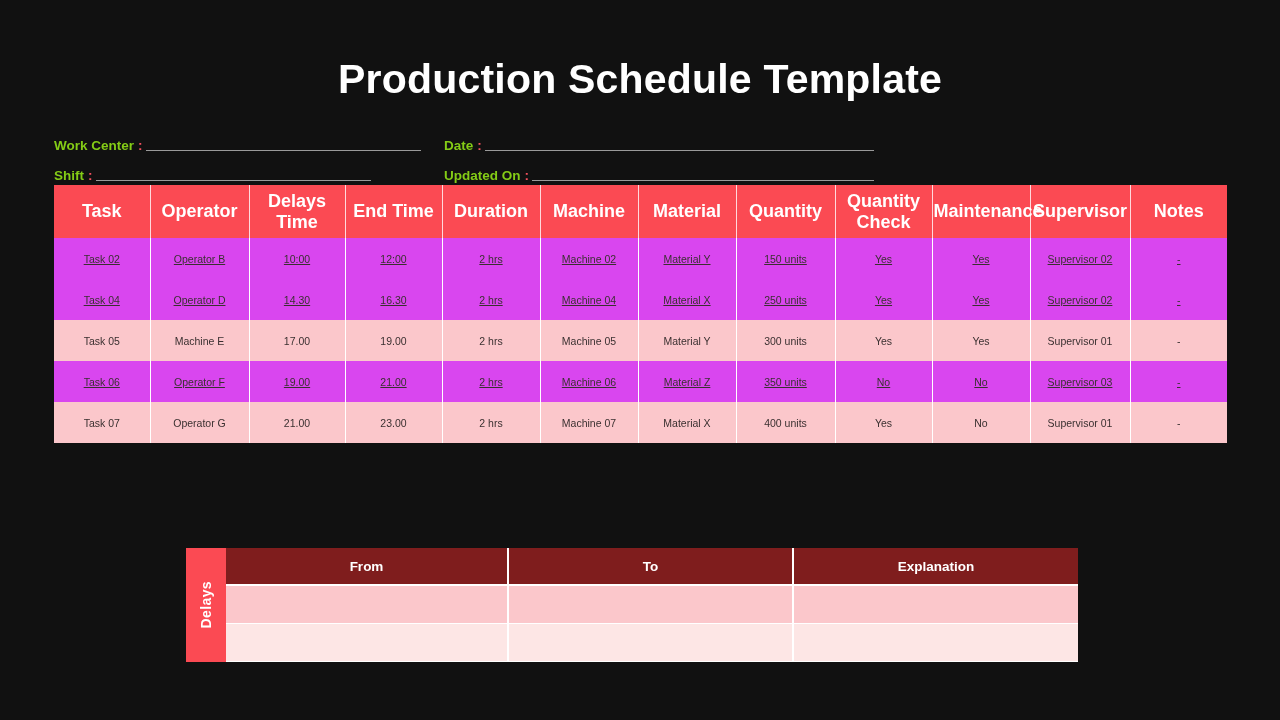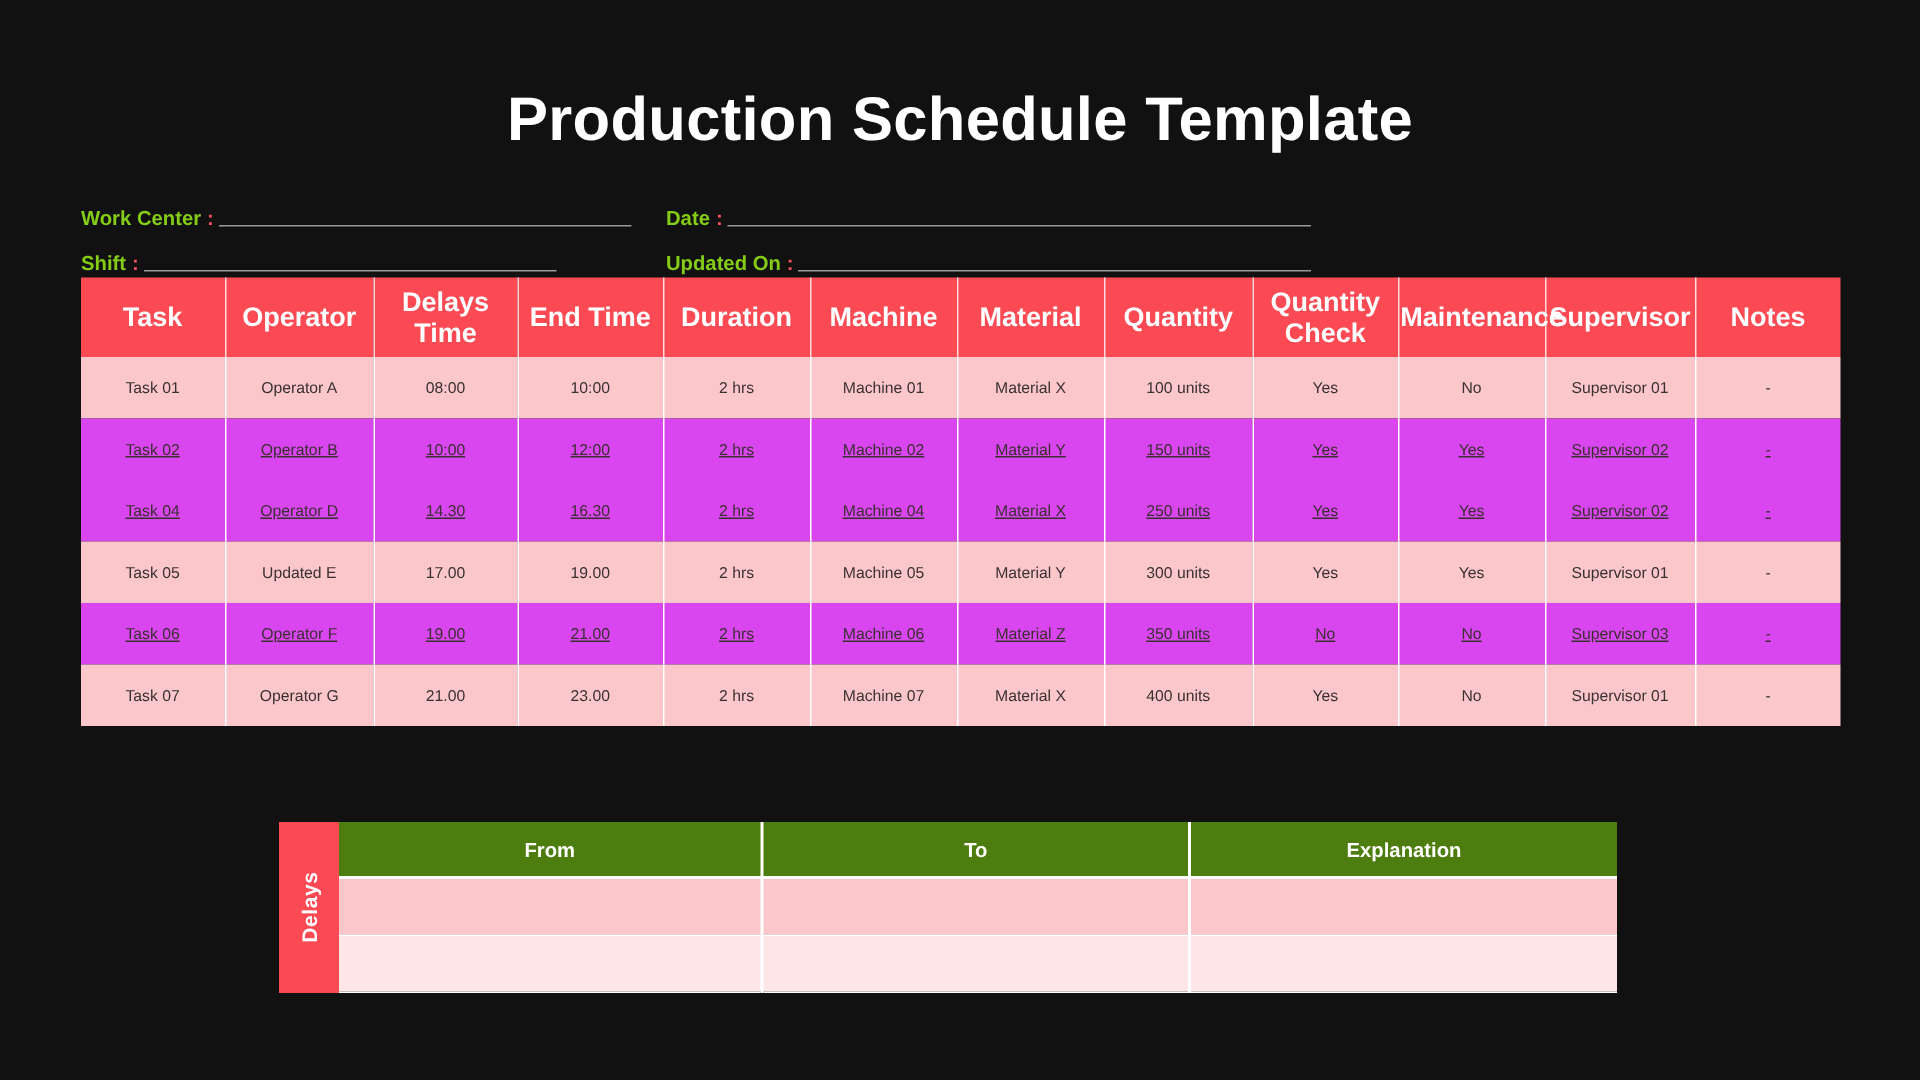--- a/index.html
+++ b/index.html
@@ -154,21 +154,21 @@
     transform: rotate(180deg);
     letter-spacing: 0.4px;
     white-space: nowrap;
   }
   table.delays {
     flex: 1;
     border-collapse: collapse;
     table-layout: fixed;
   }
   table.delays th {
-    background: #4d7c0f;
+    background: #7f1d1d;
     color: #FFFFFF;
     font-size: 13.5px;
     font-weight: bold;
     height: 37px;
     text-align: center;
     vertical-align: middle;
     border-right: 2px solid #ffffff;
     border-bottom: 2px solid #ffffff;
   }
   table.delays th:last-child { border-right: none; text-align: center; }
@@ -249,34 +249,20 @@
             <th>Machine</th>
             <th>Material</th>
             <th>Quantity</th>
             <th>Quantity Check</th>
             <th>Maintenance</th>
             <th>Supervisor</th>
             <th>Notes</th>
           </tr>
       </thead>
       <tbody id="sched-body">
-          <tr class="odd">
-            <td>Task 01</td>
-            <td>Operator A</td>
-            <td>08:00</td>
-            <td>10:00</td>
-            <td>2 hrs</td>
-            <td>Machine 01</td>
-            <td>Material X</td>
-            <td>100 units</td>
-            <td>Yes</td>
-            <td>No</td>
-            <td>Supervisor 01</td>
-            <td>-</td>
-          </tr>
           <tr class="even">
             <td>Task 02</td>
             <td>Operator B</td>
             <td>10:00</td>
             <td>12:00</td>
             <td>2 hrs</td>
             <td>Machine 02</td>
             <td>Material Y</td>
             <td>150 units</td>
             <td>Yes</td>
@@ -293,21 +279,21 @@
             <td>Machine 04</td>
             <td>Material X</td>
             <td>250 units</td>
             <td>Yes</td>
             <td>Yes</td>
             <td>Supervisor 02</td>
             <td>-</td>
           </tr>
           <tr class="odd">
             <td>Task 05</td>
-            <td>Updated E</td>
+            <td>Machine E</td>
             <td>17.00</td>
             <td>19.00</td>
             <td>2 hrs</td>
             <td>Machine 05</td>
             <td>Material Y</td>
             <td>300 units</td>
             <td>Yes</td>
             <td>Yes</td>
             <td>Supervisor 01</td>
             <td>-</td>

